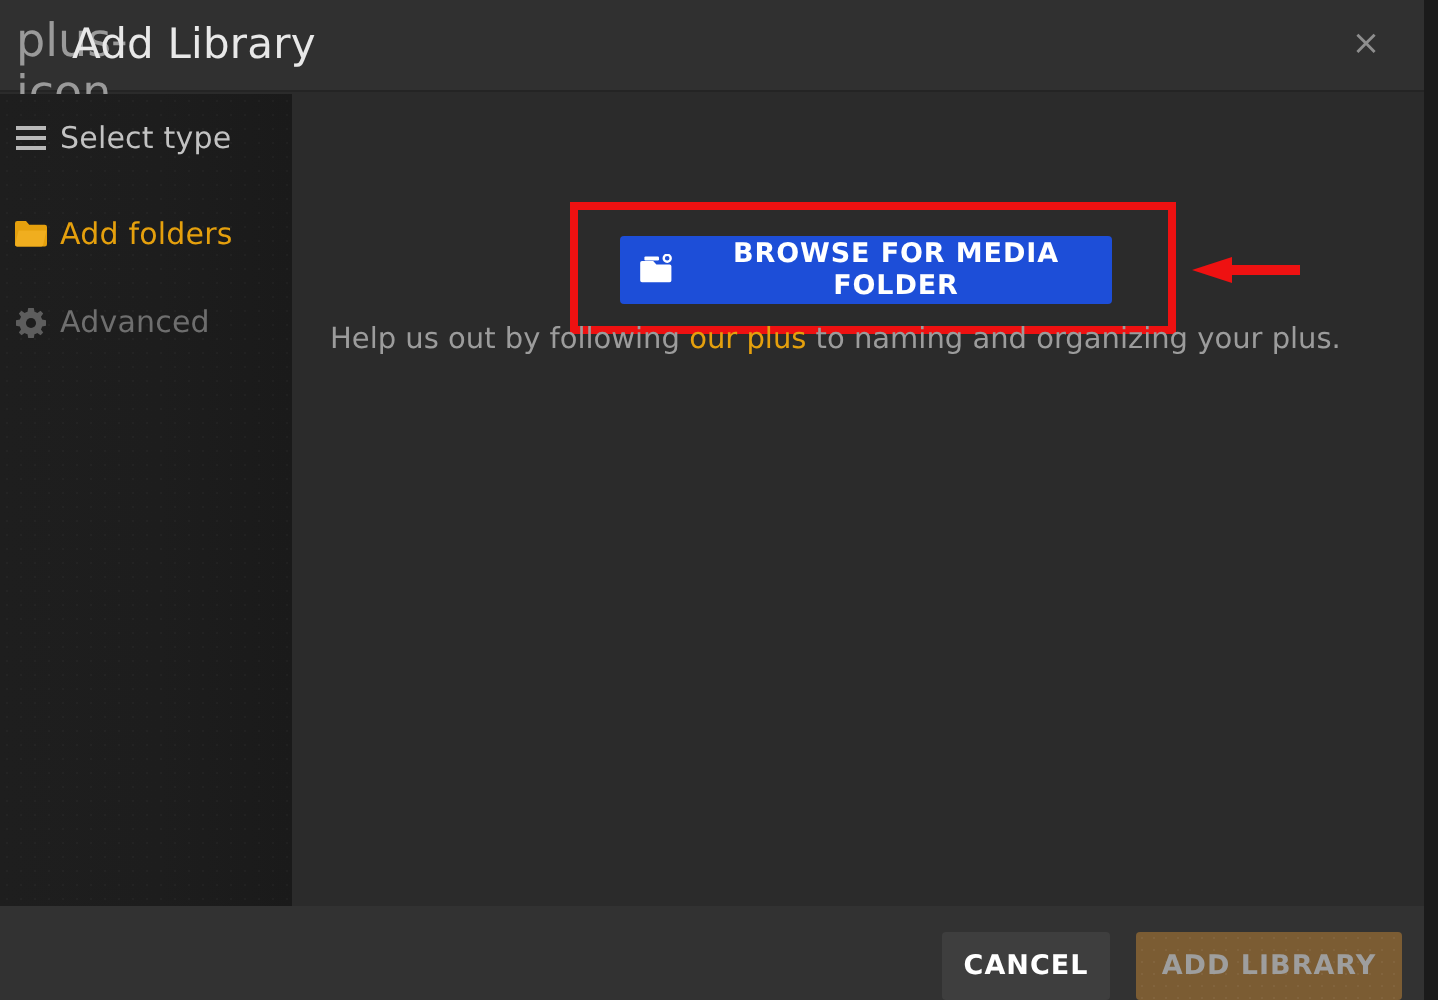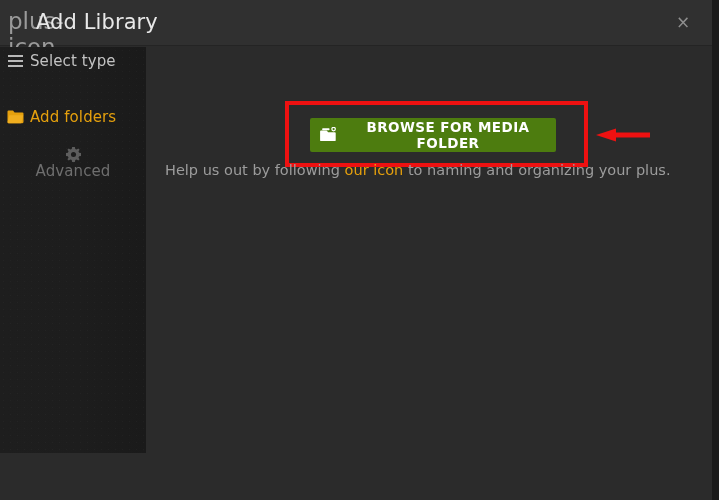--- a/index.html
+++ b/index.html
@@ -94,23 +94,23 @@
     text-align: center;
     display: flex;
     align-items: center;
     justify-content: center;
   }
   .side-item .lbl {
     font-size: 15px;
     white-space: nowrap;
     letter-spacing: 0.1px;
   }
-  .side-item.it0 { top: 0; text-align: center; }
+  .side-item.it0 { top: 8px; text-align: center; }
   .side-item.it1 { top: 56px; }
-  .side-item.it2 { top: 100px; cursor: default; flex-direction: column; }
+  .side-item.it2 { top: 100px; cursor: default; }
 
   .side-item.it0 .lbl { color: #c2c2c2; }
   .side-item.it1 .lbl { color: #e5a00d; }
   .side-item.it2 .lbl { color: #6e6e6e; }
 
   
   .hamburger { width: 15px; height: 12px; position: relative; }
   .hamburger i {
     position: absolute; left: 0; height: 2px; background: #b9b9b9;
     display: block;
@@ -143,21 +143,21 @@
     width: 303px; height: 66px;
     border: 4px solid #ee1111;
     box-sizing: border-box;
     pointer-events: none;
   }
 
   .browse-btn {
     position: absolute;
     left: 164px; top: 71px;
     width: 246px; height: 34px;
-    background: #4d7c0f;
+    background: #1d4ed8;
     border: none;
     border-radius: 2px;
     color: #ffffff;
     font-size: 13.5px;
     font-weight: bold;
     letter-spacing: 0.45px;
     font-family: "DejaVu Sans", "Liberation Sans", sans-serif;
     cursor: pointer;
     display: flex;
     align-items: center;
@@ -292,27 +292,33 @@
       <span class="bico">
         <svg width="19" height="16" viewBox="0 0 19 16" aria-hidden="true">
           <path fill="#ffffff" d="M0.8 3.9 H6.4 L8.0 5.6 H14.6 A0.9 0.9 0 0 1 15.5 6.5 V13.6 A0.9 0.9 0 0 1 14.6 14.5 H0.8 A0.9 0.9 0 0 1 -0.1 13.6 V4.8 A0.9 0.9 0 0 1 0.8 3.9 Z" transform="translate(1.2,-0.4)"></path>
           <rect x="3.2" y="1.2" width="7.3" height="2.0" rx="0.6" fill="#ffffff"></rect>
           <circle cx="14.6" cy="2.1" r="1.75" fill="none" stroke="#ffffff" stroke-width="1.2"></circle>
         </svg>
       </span>
       <span>BROWSE FOR MEDIA FOLDER</span>
     </button>
 
-    <div class="helper"><span>Help us out by following </span><a href="#">our icon</a><span> to naming and organizing your plus.</span></div>
+    <div class="helper"><span>Help us out by following </span><a href="#">our plus</a><span> to naming and organizing your plus.</span></div>
 
   </div>
 
   <div class="arrow-wrap">
     <svg width="54" height="18" viewBox="0 0 54 18" aria-hidden="true">
       <rect x="17" y="6.5" width="37" height="5" fill="#ee1111"></rect>
       <path d="M0 9 L20 2.5 L20 15.5 Z" fill="#ee1111"></path>
     </svg>
   </div>
 
+  <div class="footer">
+    <div class="footer-btns">
+      <button class="btn-cancel">CANCEL</button>
+      <button class="btn-add" disabled="">ADD LIBRARY</button>
+    </div>
+  </div>
 
   <div class="edge-strip"></div>
 
 </div>
 
 </body></html>

